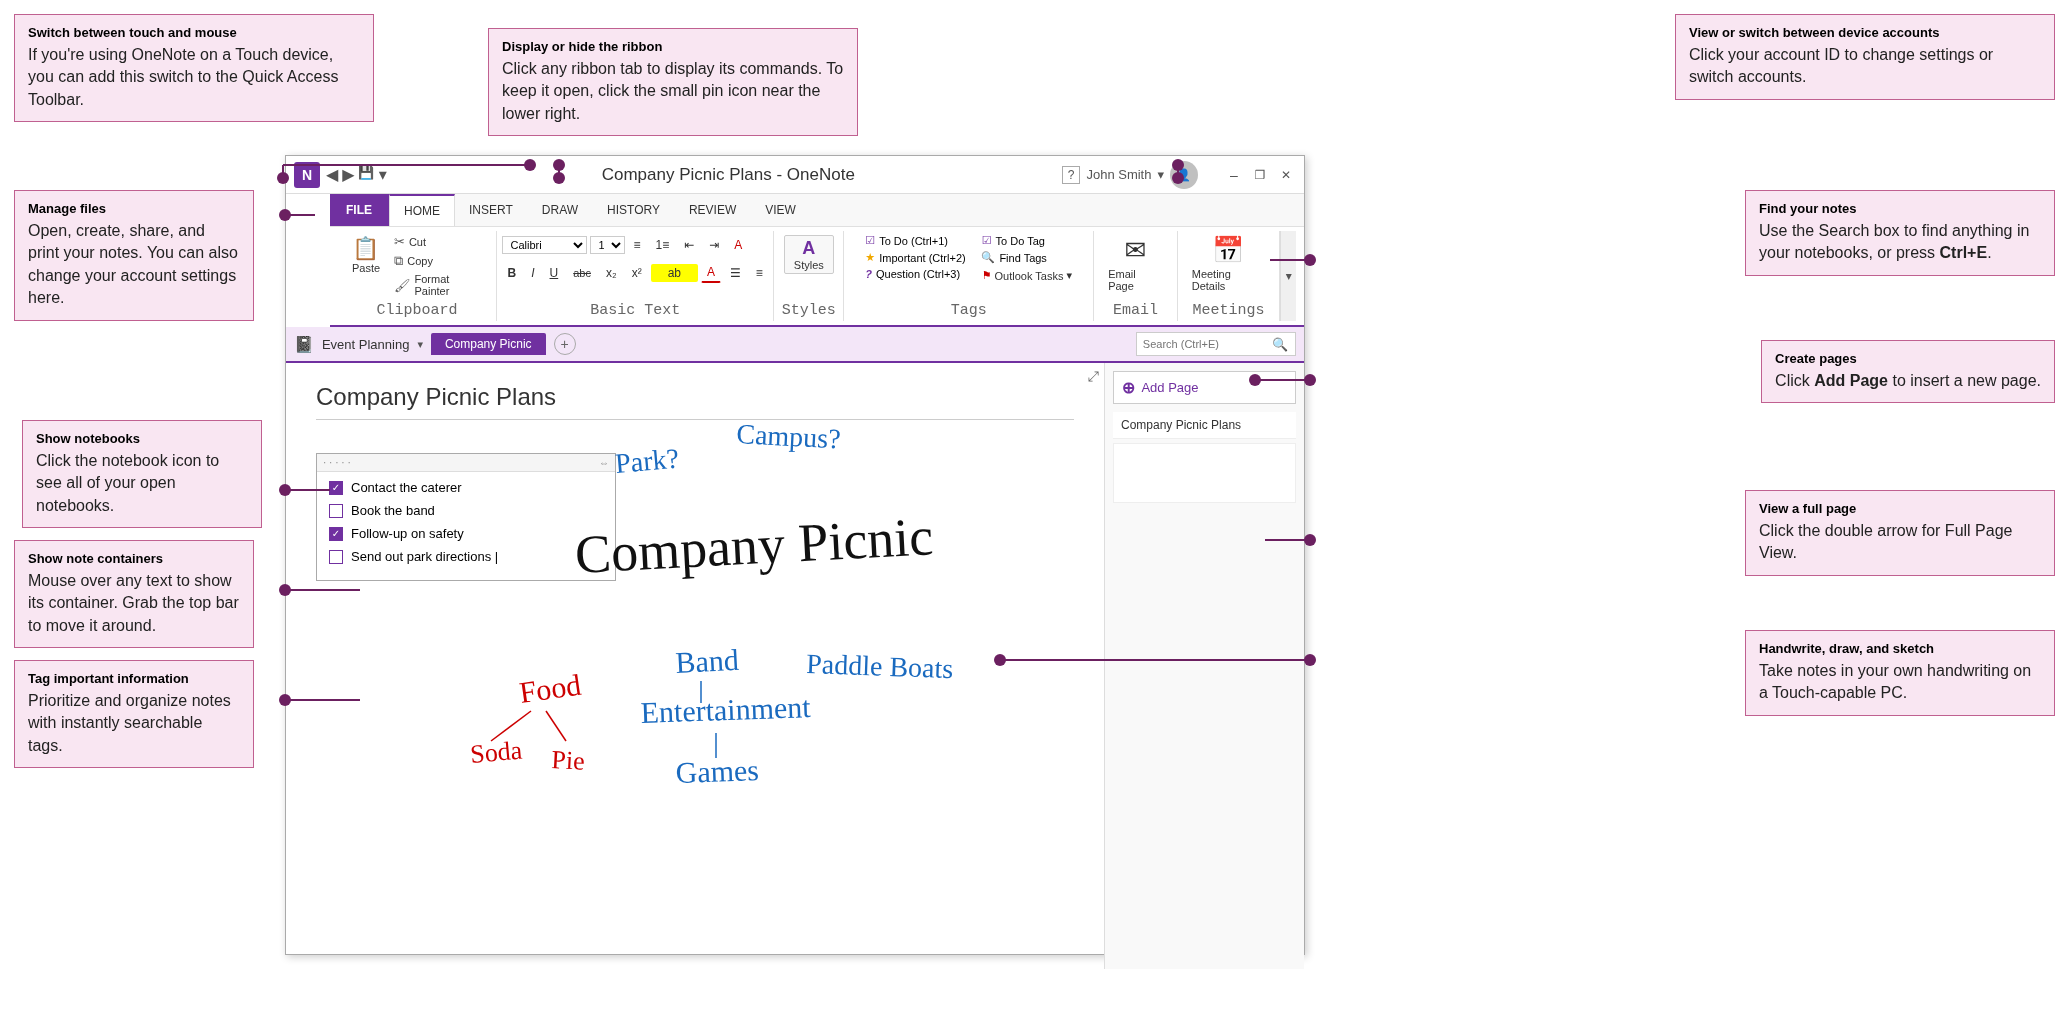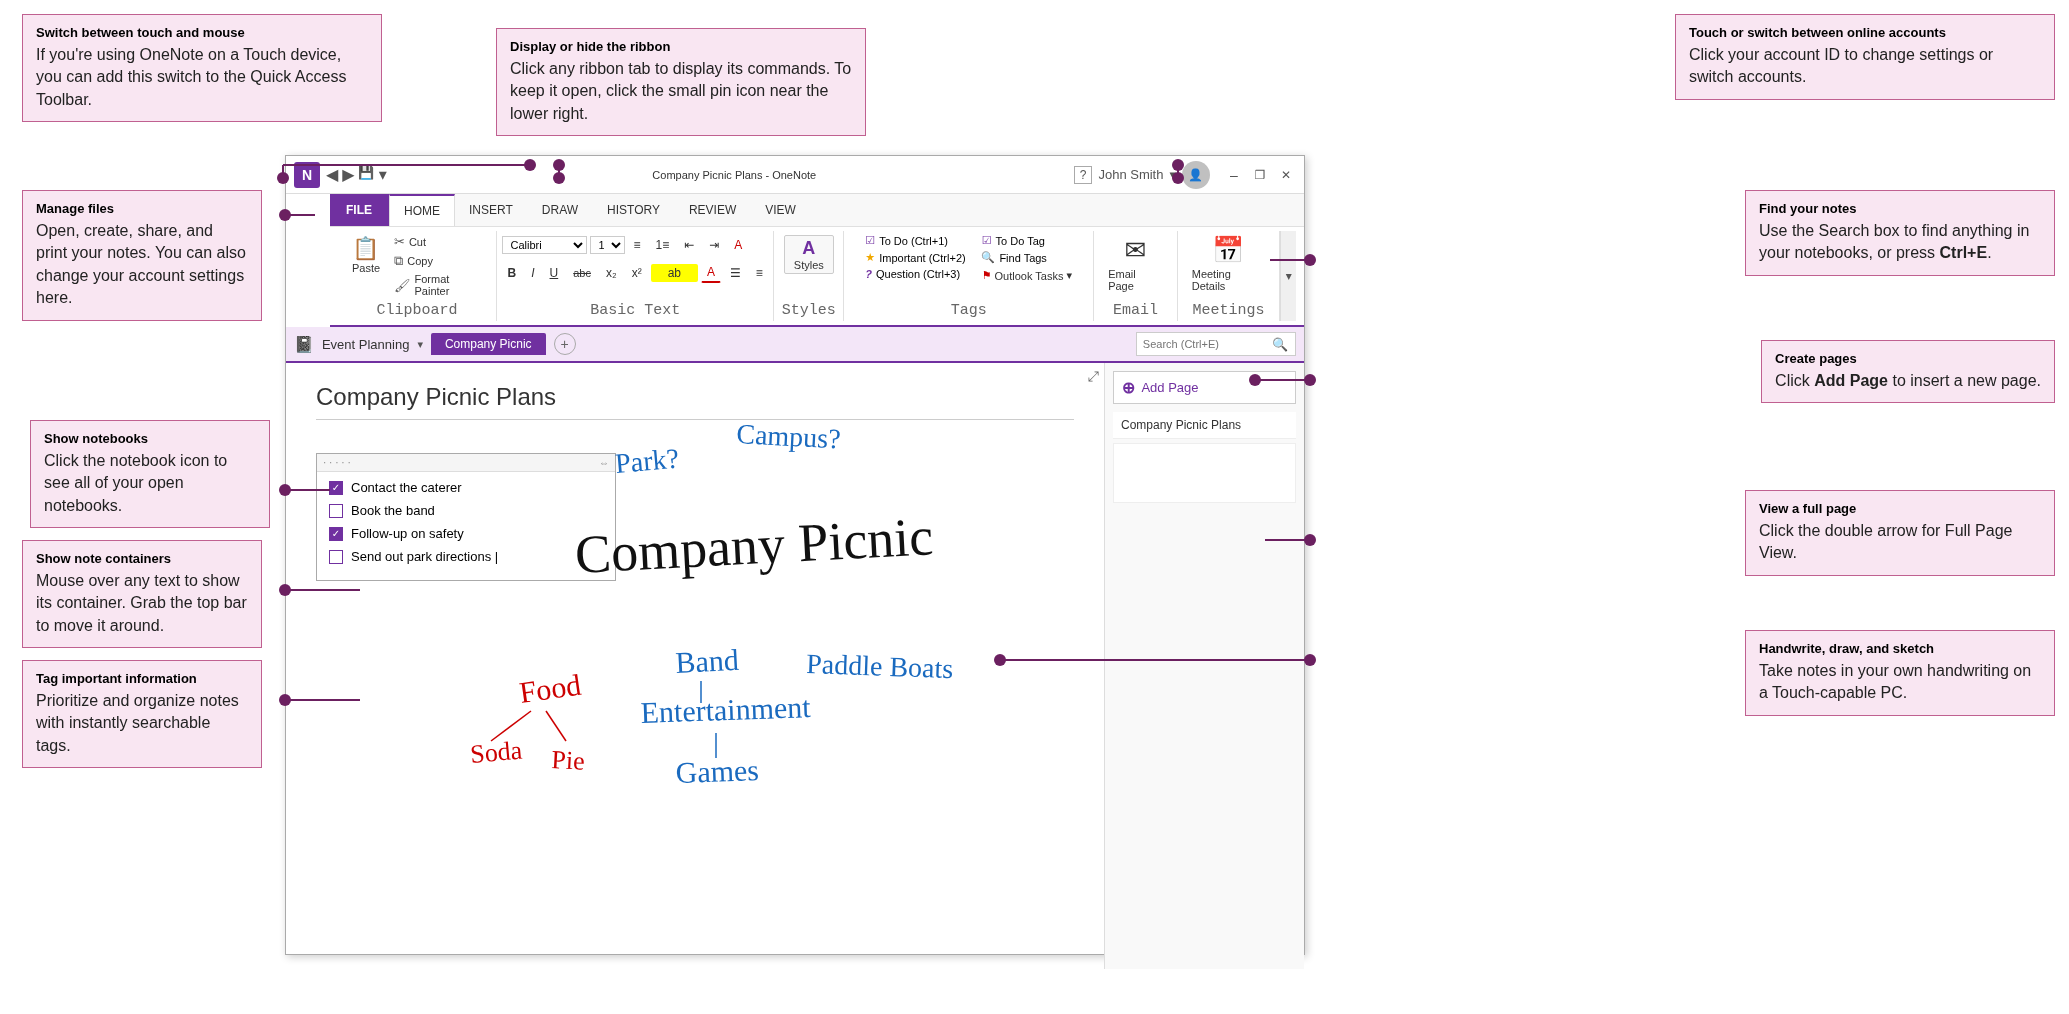--- a/index.html
+++ b/index.html
@@ -13,21 +13,20 @@
       position: relative;
     }
 
     
     .tooltip-box {
       position: absolute;
       background: #f9e6f2;
       border: 1.5px solid #c06090;
       padding: 10px 13px;
       max-width: 240px;
-      margin-left: 8px;
     }
     .tooltip-box .tip-title {
       font-weight: bold;
       font-size: 13px;
       display: block;
       margin-bottom: 4px;
     }
     .tooltip-box .tip-body {
       font-size: 16px;
       color: #222;
@@ -78,21 +77,21 @@
       margin-right: 8px;
     }
     .title-bar-nav span {
       font-size: 16px;
       color: #555;
       cursor: pointer;
     }
     .title-bar-title {
       flex: 1;
       text-align: center;
-      font-size: 11px;
+      font-size: 17px;
       color: #333;
     }
     .title-bar-controls {
       display: flex;
       gap: 6px;
       align-items: center;
     }
     .title-bar-controls span {
       font-size: 13px;
       color: #555;
@@ -107,21 +106,21 @@
       font-size: 12px;
       color: #555;
       cursor: pointer;
     }
 
     
     .user-area {
       display: flex;
       align-items: center;
       gap: 6px;
-      margin-right: 8px;
+      margin-right: 20px;
       font-size: 13px;
       color: #333;
       cursor: pointer;
     }
     .user-avatar {
       width: 28px;
       height: 28px;
       background: #c0c0c0;
       border-radius: 50%;
       display: flex;
@@ -581,21 +580,21 @@
   <span class="tip-title">Switch between touch and mouse</span>
   <span class="tip-body">If you're using OneNote on a Touch device, you can add this switch to the Quick Access Toolbar.</span>
 </div>
 
 <div class="tooltip-box" style="left:488px;top:28px;max-width:370px;">
   <span class="tip-title">Display or hide the ribbon</span>
   <span class="tip-body">Click any ribbon tab to display its commands. To keep it open, click the small pin icon near the lower right.</span>
 </div>
 
 <div class="tooltip-box" style="right:14px;top:14px;max-width:380px;">
-  <span class="tip-title">Touch or switch between online accounts</span>
+  <span class="tip-title">View or switch between device accounts</span>
   <span class="tip-body">Click your account ID to change settings or switch accounts.</span>
 </div>
 
 <div class="tooltip-box" style="left:14px;top:190px;max-width:240px;">
   <span class="tip-title">Manage files</span>
   <span class="tip-body">Open, create, share, and print your notes. You can also change your account settings here.</span>
 </div>
 
 <div class="tooltip-box" style="right:14px;top:190px;max-width:310px;">
   <span class="tip-title">Find your notes</span>

